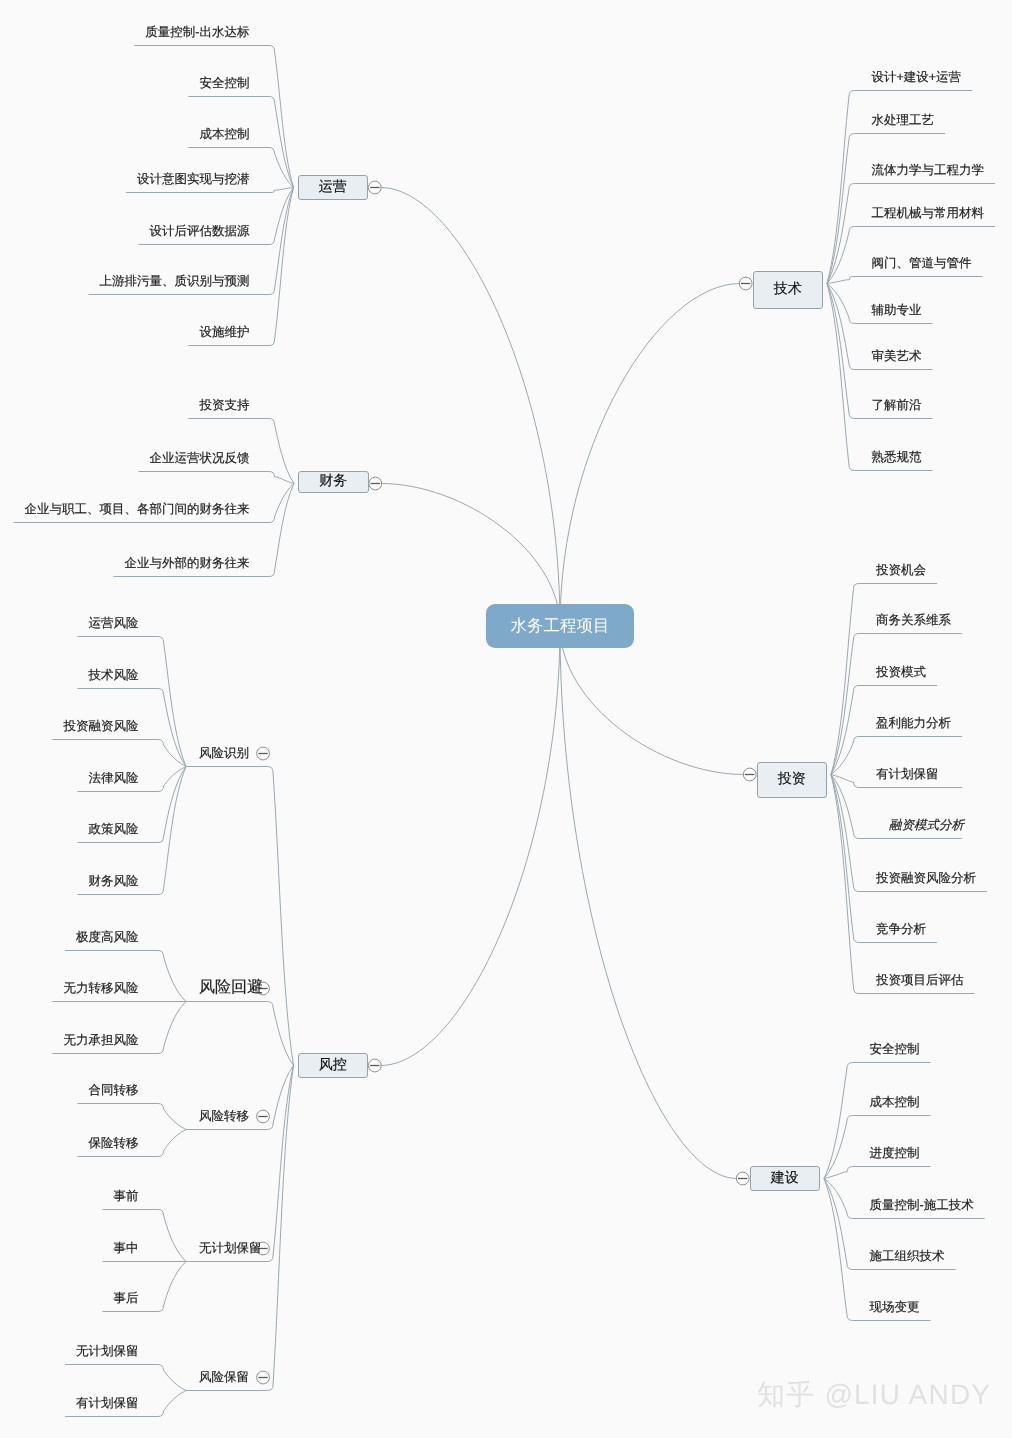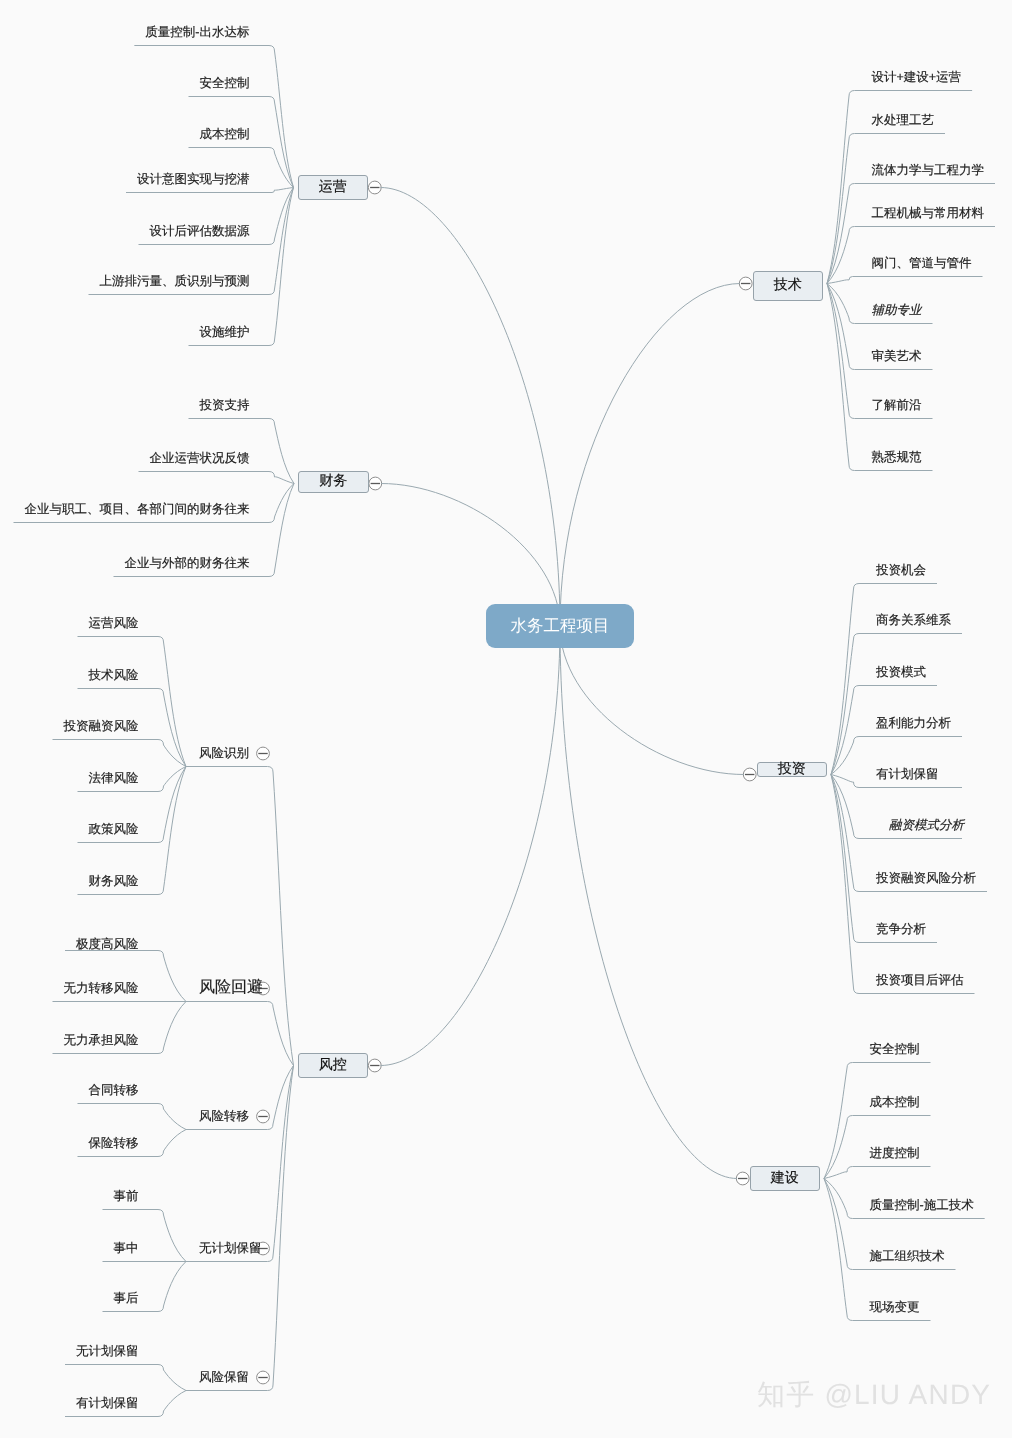--- a/index.html
+++ b/index.html
@@ -180,44 +180,44 @@
       <div class="leaf-label" style="left: 124.5px; top: 557.25px; font-size: 12.5px; line-height: 12.5px;">企业与外部的财务往来</div>
       <div class="node-box" style="left: 297.5px; top: 1052.7px; width: 70.5px; height: 25.6px;">风控</div>
       <div class="plain-label" style="left: 199px; top: 747.25px; font-size: 12.5px; line-height: 12.5px;">风险识别</div>
       <div class="leaf-label" style="left: 88.5px; top: 617.25px; font-size: 12.5px; line-height: 12.5px;">运营风险</div>
       <div class="leaf-label" style="left: 88.5px; top: 669.25px; font-size: 12.5px; line-height: 12.5px;">技术风险</div>
       <div class="leaf-label" style="left: 63.5px; top: 720.25px; font-size: 12.5px; line-height: 12.5px;">投资融资风险</div>
       <div class="leaf-label" style="left: 88.5px; top: 772.25px; font-size: 12.5px; line-height: 12.5px;">法律风险</div>
       <div class="leaf-label" style="left: 88.5px; top: 823.25px; font-size: 12.5px; line-height: 12.5px;">政策风险</div>
       <div class="leaf-label" style="left: 88.5px; top: 875.25px; font-size: 12.5px; line-height: 12.5px;">财务风险</div>
       <div class="plain-label" style="left: 199px; top: 982.25px; font-size: 16px; line-height: 12.5px;">风险回避</div>
-      <div class="leaf-label" style="left: 76px; top: 931.25px; font-size: 12.5px; line-height: 12.5px; margin-top: 7px;">极度高风险</div>
+      <div class="leaf-label" style="left: 76px; top: 931.25px; font-size: 12.5px; line-height: 12.5px;">极度高风险</div>
       <div class="leaf-label" style="left: 63.5px; top: 982.25px; font-size: 12.5px; line-height: 12.5px;">无力转移风险</div>
       <div class="leaf-label" style="left: 63.5px; top: 1034.25px; font-size: 12.5px; line-height: 12.5px;">无力承担风险</div>
       <div class="plain-label" style="left: 199px; top: 1110.25px; font-size: 12.5px; line-height: 12.5px;">风险转移</div>
       <div class="leaf-label" style="left: 88.5px; top: 1084.25px; font-size: 12.5px; line-height: 12.5px;">合同转移</div>
       <div class="leaf-label" style="left: 88.5px; top: 1137.25px; font-size: 12.5px; line-height: 12.5px;">保险转移</div>
       <div class="plain-label" style="left: 199px; top: 1242.25px; font-size: 12.5px; line-height: 12.5px;">无计划保留</div>
       <div class="leaf-label" style="left: 113.5px; top: 1190.25px; font-size: 12.5px; line-height: 12.5px;">事前</div>
       <div class="leaf-label" style="left: 113.5px; top: 1242.25px; font-size: 12.5px; line-height: 12.5px;">事中</div>
       <div class="leaf-label" style="left: 113.5px; top: 1292.25px; font-size: 12.5px; line-height: 12.5px;">事后</div>
       <div class="plain-label" style="left: 199px; top: 1371.25px; font-size: 12.5px; line-height: 12.5px;">风险保留</div>
       <div class="leaf-label" style="left: 76px; top: 1345.25px; font-size: 12.5px; line-height: 12.5px;">无计划保留</div>
       <div class="leaf-label" style="left: 76px; top: 1397.25px; font-size: 12.5px; line-height: 12.5px;">有计划保留</div>
-      <div class="node-box" style="left: 752.5px; top: 270.7px; width: 70.5px; height: 30px; text-align: center;">技术</div>
+      <div class="node-box" style="left: 752.5px; top: 270.7px; width: 70.5px; height: 38px; text-align: center;">技术</div>
       <div class="leaf-label" style="left: 871.5px; top: 71.25px; font-size: 12.5px; line-height: 12.5px;">设计+建设+运营</div>
       <div class="leaf-label" style="left: 871.5px; top: 114.25px; font-size: 12.5px; line-height: 12.5px;">水处理工艺</div>
       <div class="leaf-label" style="left: 871.5px; top: 164.25px; font-size: 12.5px; line-height: 12.5px;">流体力学与工程力学</div>
       <div class="leaf-label" style="left: 871.5px; top: 207.25px; font-size: 12.5px; line-height: 12.5px;">工程机械与常用材料</div>
       <div class="leaf-label" style="left: 871.5px; top: 257.25px; font-size: 12.5px; line-height: 12.5px;">阀门、管道与管件</div>
-      <div class="leaf-label" style="left: 871.5px; top: 304.25px; font-size: 12.5px; line-height: 12.5px; font-style: italic;">辅助专业</div>
+      <div class="leaf-label" style="left: 871.5px; top: 304.25px; font-size: 12.5px; line-height: 12.5px;">辅助专业</div>
       <div class="leaf-label" style="left: 871.5px; top: 350.25px; font-size: 12.5px; line-height: 12.5px;">审美艺术</div>
       <div class="leaf-label" style="left: 871.5px; top: 399.25px; font-size: 12.5px; line-height: 12.5px;">了解前沿</div>
       <div class="leaf-label" style="left: 871.5px; top: 451.25px; font-size: 12.5px; line-height: 12.5px;">熟悉规范</div>
-      <div class="node-box" style="left: 756.5px; top: 761.7px; width: 70.5px; height: 15px;">投资</div>
+      <div class="node-box" style="left: 756.5px; top: 761.7px; width: 70.5px; height: 36px;">投资</div>
       <div class="leaf-label" style="left: 876px; top: 564.25px; font-size: 12.5px; line-height: 12.5px;">投资机会</div>
       <div class="leaf-label" style="left: 876px; top: 614.25px; font-size: 12.5px; line-height: 12.5px;">商务关系维系</div>
       <div class="leaf-label" style="left: 876px; top: 666.25px; font-size: 12.5px; line-height: 12.5px;">投资模式</div>
       <div class="leaf-label" style="left: 876px; top: 717.25px; font-size: 12.5px; line-height: 12.5px;">盈利能力分析</div>
       <div class="leaf-label" style="left: 876px; top: 768.25px; font-size: 12.5px; line-height: 12.5px;">有计划保留</div>
       <div class="leaf-label" style="left: 889px; top: 819.25px; font-size: 12.5px; line-height: 12.5px; font-style: italic;">融资模式分析</div>
       <div class="leaf-label" style="left: 876px; top: 872.25px; font-size: 12.5px; line-height: 12.5px;">投资融资风险分析</div>
       <div class="leaf-label" style="left: 876px; top: 923.25px; font-size: 12.5px; line-height: 12.5px;">竞争分析</div>
       <div class="leaf-label" style="left: 876px; top: 974.25px; font-size: 12.5px; line-height: 12.5px;">投资项目后评估</div>
       <div class="node-box" style="left: 749.5px; top: 1165.7px; width: 70.5px; height: 25.6px;">建设</div>

